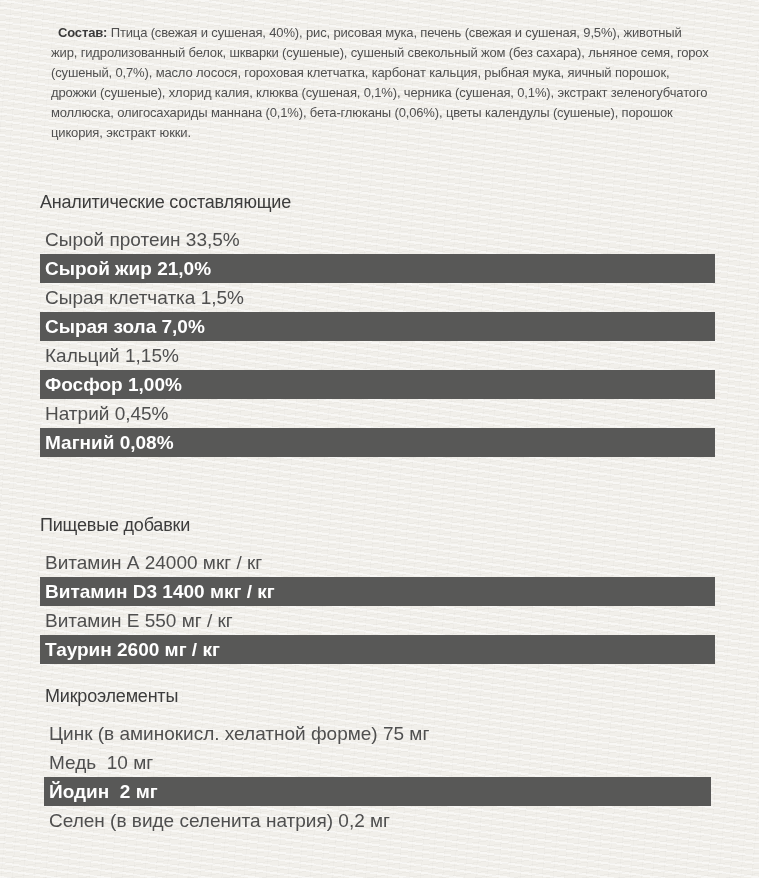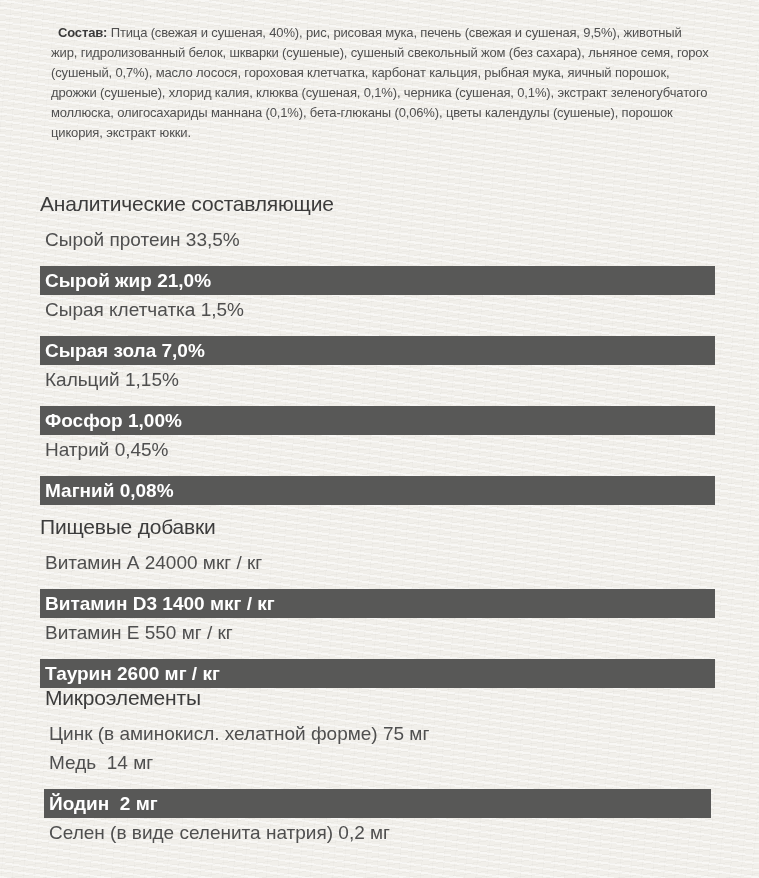--- a/index.html
+++ b/index.html
@@ -14,30 +14,30 @@
     color: #4a4a4a;
     position: relative;
   }
   .composition {
     position: absolute; left: 51px; top: 23px; width: 660px;
     font-size: 13px; line-height: 20px; color: #505050;
     letter-spacing: -0.15px;
   }
   .composition .lead { font-weight: bold; color: #3a3a3a; margin-left: 7px; }
   .section-title {
-    position: absolute; font-size: 21px; color: #3c3c3c; font-weight: normal; margin: 0;
+    position: absolute; font-size: 18px; color: #3c3c3c; font-weight: normal; margin: 0;
     letter-spacing: -0.2px;
   }
   .rows { position: absolute; }
   .row {
     height: 29px; line-height: 29px; font-size: 19px;
     padding-left: 5px; box-sizing: border-box; color: #4f4f4f;
   }
   .row.dark {
-    background: #585857; color: #ffffff; font-weight: bold; margin-top: 12px;
+    background: #585857; color: #ffffff; font-weight: bold;
   }
 </style>
 </head>
 <body>
 
 <p class="composition" style="margin:0;"><span class="lead">Состав:</span><span> Птица (свежая и сушеная, 40%), рис, рисовая мука, печень (свежая и сушеная, 9,5%), животный жир, гидролизованный белок, шкварки (сушеные), сушеный свекольный жом (без сахара), льняное семя, горох (сушеный, 0,7%), масло лосося, гороховая клетчатка, карбонат кальция, рыбная мука, яичный порошок, дрожжи (сушеные), хлорид калия, клюква (сушеная, 0,1%), черника (сушеная, 0,1%), экстракт зеленогубчатого моллюска, олигосахариды маннана (0,1%), бета-глюканы (0,06%), цветы календулы (сушеные), порошок цикория, экстракт юкки.</span></p>
 
 <h2 class="section-title" style="left:40px; top:192px;">Аналитические составляющие</h2>
 <div class="rows" style="left:40px; top:225px; width:675px;">
   <div class="row">Сырой протеин 33,5%</div>
@@ -54,16 +54,16 @@
 <div class="rows" style="left:40px; top:548px; width:675px;">
   <div class="row">Витамин А 24000 мкг / кг</div>
   <div class="row dark">Витамин D3 1400 мкг / кг</div>
   <div class="row">Витамин Е 550 мг / кг</div>
   <div class="row dark">Таурин 2600 мг / кг</div>
 </div>
 
 <h2 class="section-title" style="left:45px; top:686px;">Микроэлементы</h2>
 <div class="rows" style="left:44px; top:719px; width:667px;">
   <div class="row">Цинк (в аминокисл. хелатной форме) 75 мг</div>
-  <div class="row" style="white-space:pre;">Медь  14 мг</div>
+  <div class="row" style="white-space:pre;">Медь  10 мг</div>
   <div class="row dark" style="white-space:pre;">Йодин  2 мг</div>
   <div class="row">Селен (в виде селенита натрия) 0,2 мг</div>
 </div>
 
 </body></html>

